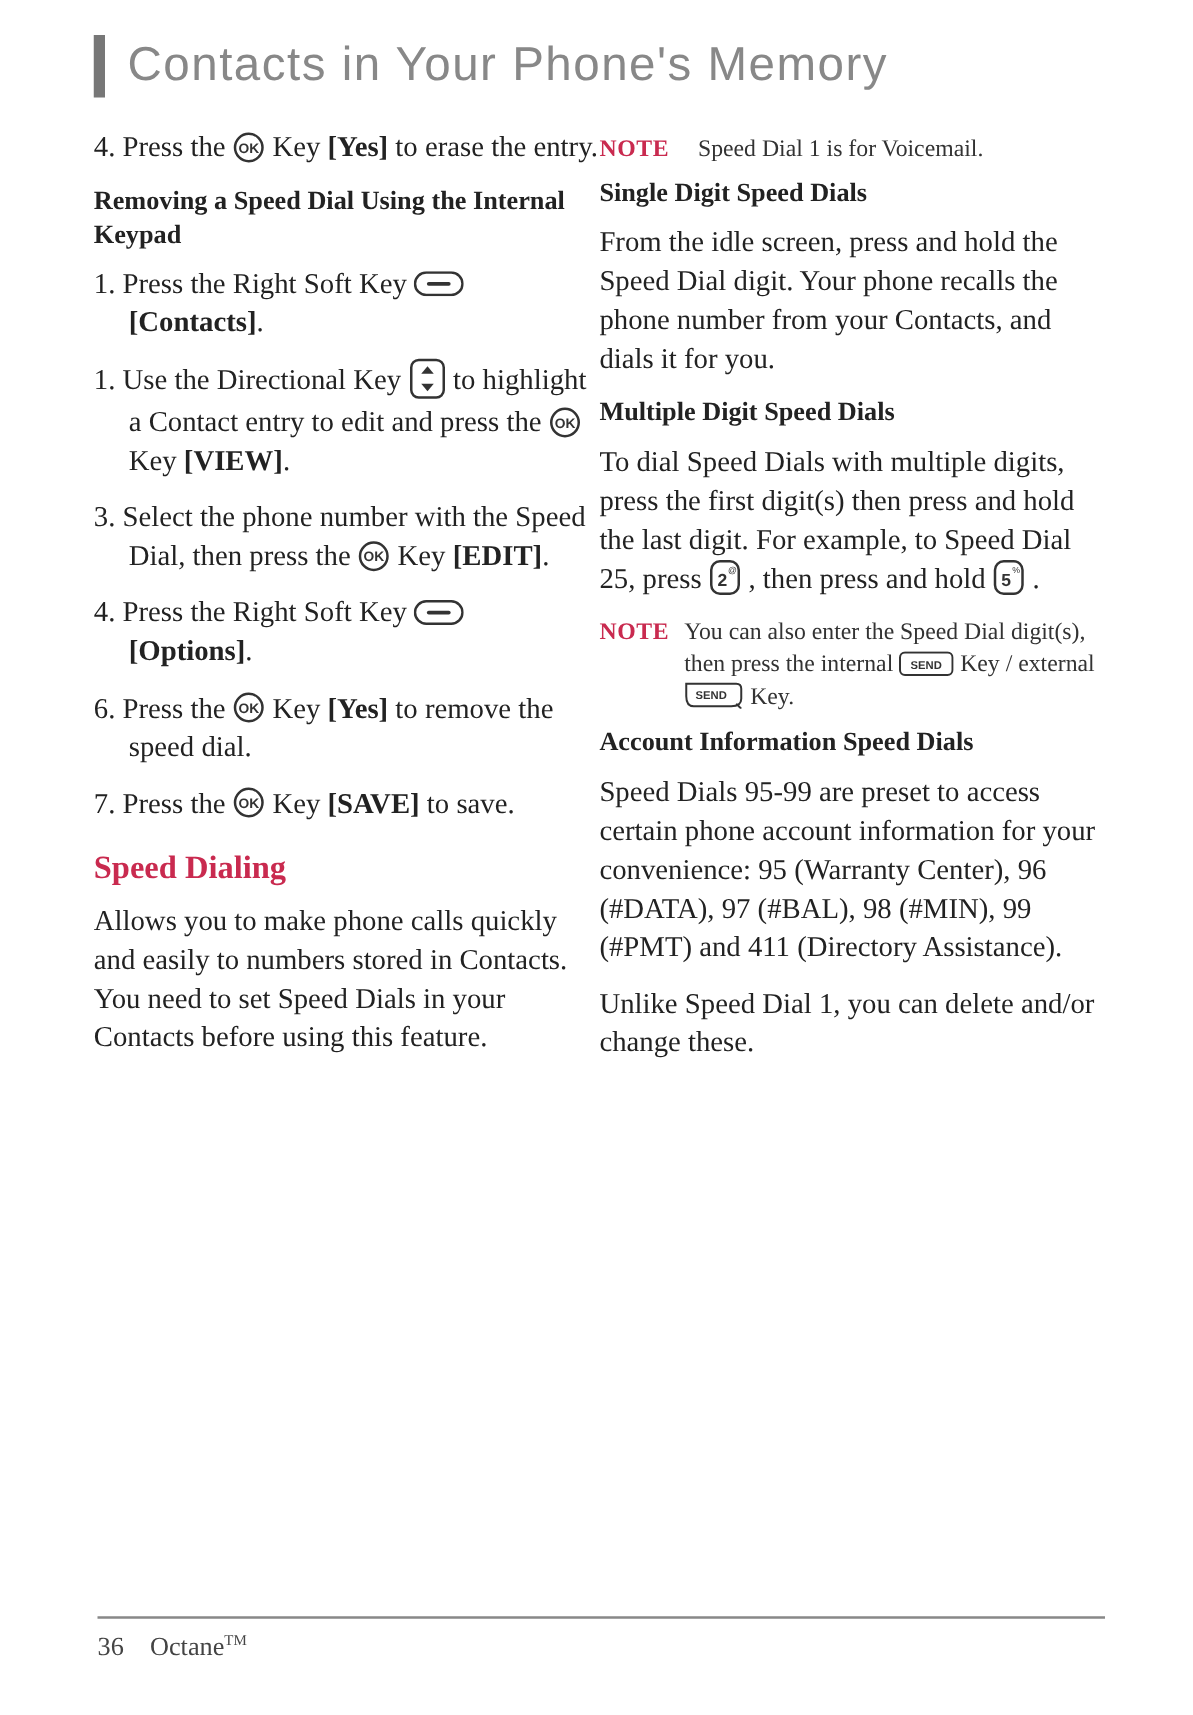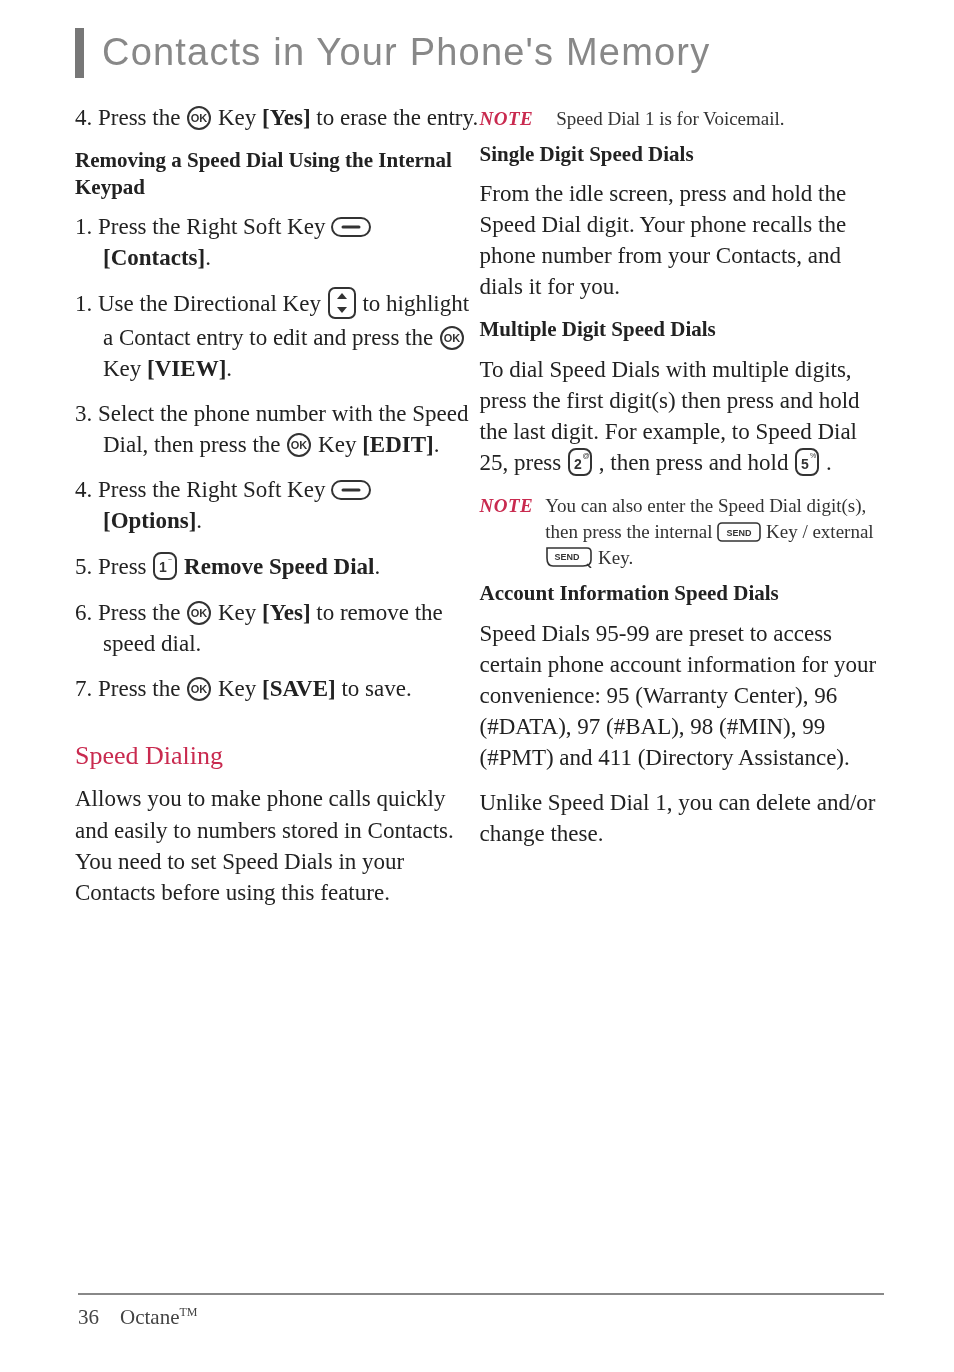--- a/index.html
+++ b/index.html
@@ -54,29 +54,28 @@
   }
   .subhead {
     font-weight: bold;
     margin: 6px 0 10px 0;
     font-size: 21px;
     line-height: 1.3;
   }
   .section-head {
     color: #C92A4F;
     font-size: 26px;
-    margin: 34px 0 10px 0;
-    font-weight: 400;
+    margin: 18px 0 10px 0;
+    font-weight: 700;
   }
   .note-label {
     color: #C92A4F;
     font-size: 19px;
     font-weight: bold;
     letter-spacing: 0.5px;
-    font-style: italic;
   }
   .note-text {
     font-size: 19px;
     color: #333;
   }
   .note-block {
     display: flex;
     gap: 12px;
     margin: 8px 0 10px 0;
     font-size: 19px;
@@ -186,32 +185,20 @@
         <span class="icon">
           <svg width="40" height="20">
               <rect x="1" y="1" width="38" height="18" rx="9" fill="none" stroke="#333" stroke-width="2"></rect>
               <line x1="12" y1="10" x2="28" y2="10" stroke="#333" stroke-width="3" stroke-linecap="round"></line>
             </svg>
         </span>
         <br>
         <span class="bold">[Options]</span><span>.</span>
       </p>
 
-      <p class="step">
-        <span>5. Press </span>
-        <span class="icon">
-          <svg width="26" height="30">
-              <rect x="2" y="2" width="22" height="26" rx="7" fill="none" stroke="#333" stroke-width="2"></rect>
-              <text x="11" y="21" text-anchor="middle" font-size="14" font-family="sans-serif" font-weight="bold" fill="#333">1</text>
-              <text x="18" y="11" text-anchor="middle" font-size="7" font-family="sans-serif" fill="#333">~</text>
-            </svg>
-        </span>
-        <span> </span>
-        <span class="bold">Remove Speed Dial</span><span>.</span>
-      </p>
 
       <p class="step">
         <span>6. Press the </span>
         <span class="icon">
           <svg width="26" height="26">
               <circle cx="13" cy="13" r="11" fill="none" stroke="#333" stroke-width="2"></circle>
               <text x="13" y="17" text-anchor="middle" font-size="11" font-family="sans-serif" font-weight="bold" fill="#333">OK</text>
             </svg>
         </span>
         <span> Key </span>

